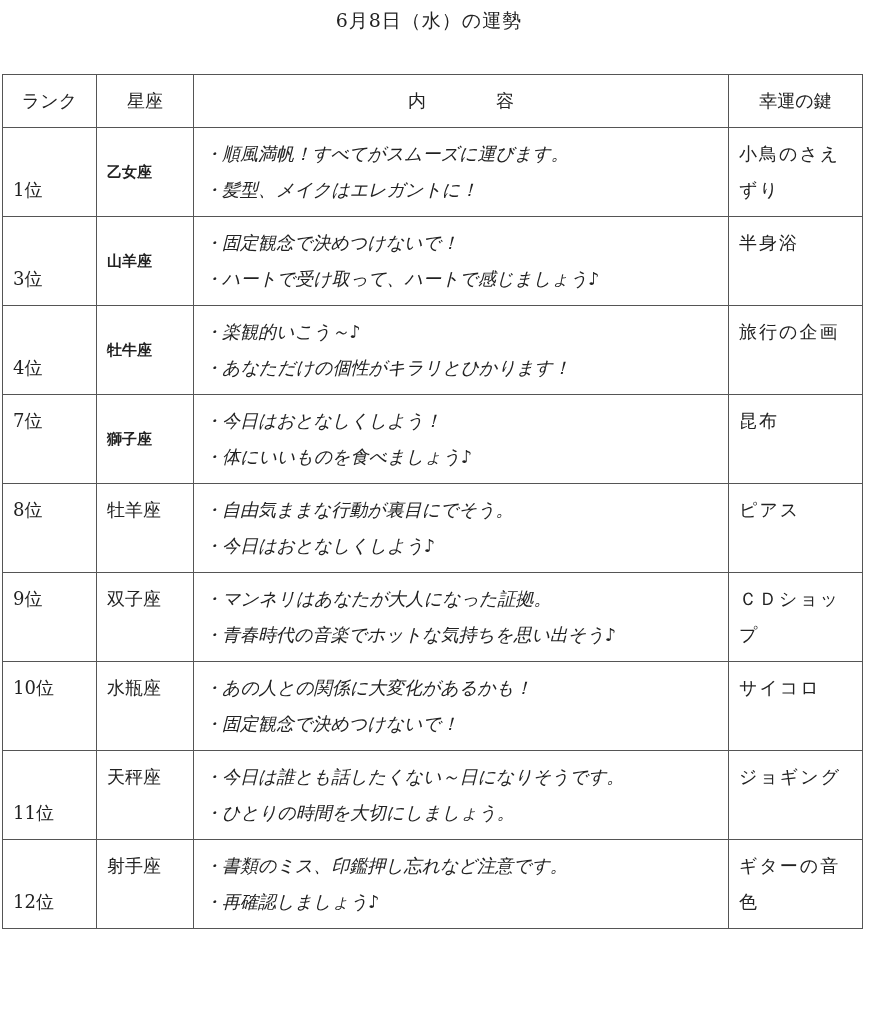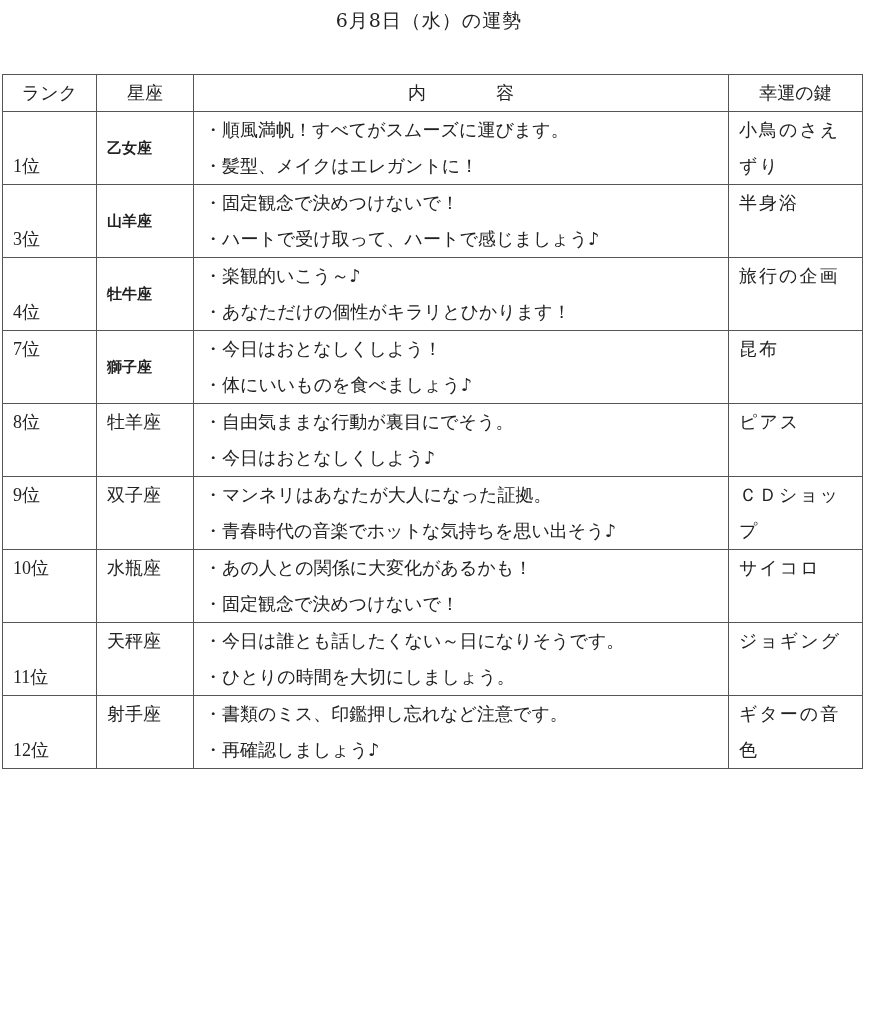--- a/index.html
+++ b/index.html
@@ -14,39 +14,39 @@
   }
   table.fortune {
     position: absolute; left: 2px; top: 74px;
     border-collapse: collapse; table-layout: fixed;
     width: 860px;
   }
   table.fortune td, table.fortune th {
     border: 1.5px solid #555;
     font-weight: normal;
     font-size: 18px;
-    padding: 0 10px;
+    padding: 8px 10px;
     line-height: 36px;
     overflow: hidden;
   }
   col.c-rank { width: 94px; }
   col.c-sign { width: 97px; }
   col.c-content { width: 535px; }
   col.c-key { width: 134px; }
   thead th { height: 36px; text-align: center; padding: 0 6px; }
   th.h-content { letter-spacing: 0; }
   .h-content span.gap { display: inline-block; width: 70px; }
-  td.rank, td.sign { vertical-align: top; font-family: Liberation Serif, serif; }
+  td.rank, td.sign { vertical-align: top; }
   td.rank.bottom { vertical-align: bottom; }
   td.sign.middle { vertical-align: middle; }
   td.sign.bold {
     font-family: "DejaVu Sans", "Liberation Sans", sans-serif;
     font-weight: bold; font-size: 15px;
   }
-  td.content { vertical-align: top; padding-left: 12px; padding-right: 4px; }
+  td.content { vertical-align: top; padding-left: 12px; padding-right: 4px; font-style: italic; }
   td.key { vertical-align: top; padding-left: 8px; padding-right: 6px; letter-spacing: 2px; word-break: break-all; }
   .line { display: block; white-space: nowrap; }
   .line.wrap { white-space: normal; }
   tr.r2 td { height: 72px; }
   tr.r3 td { height: 108px; }
 </style>
 </head>
 <body>
 
 <div class="title">6月8日（水）の運勢</div>

